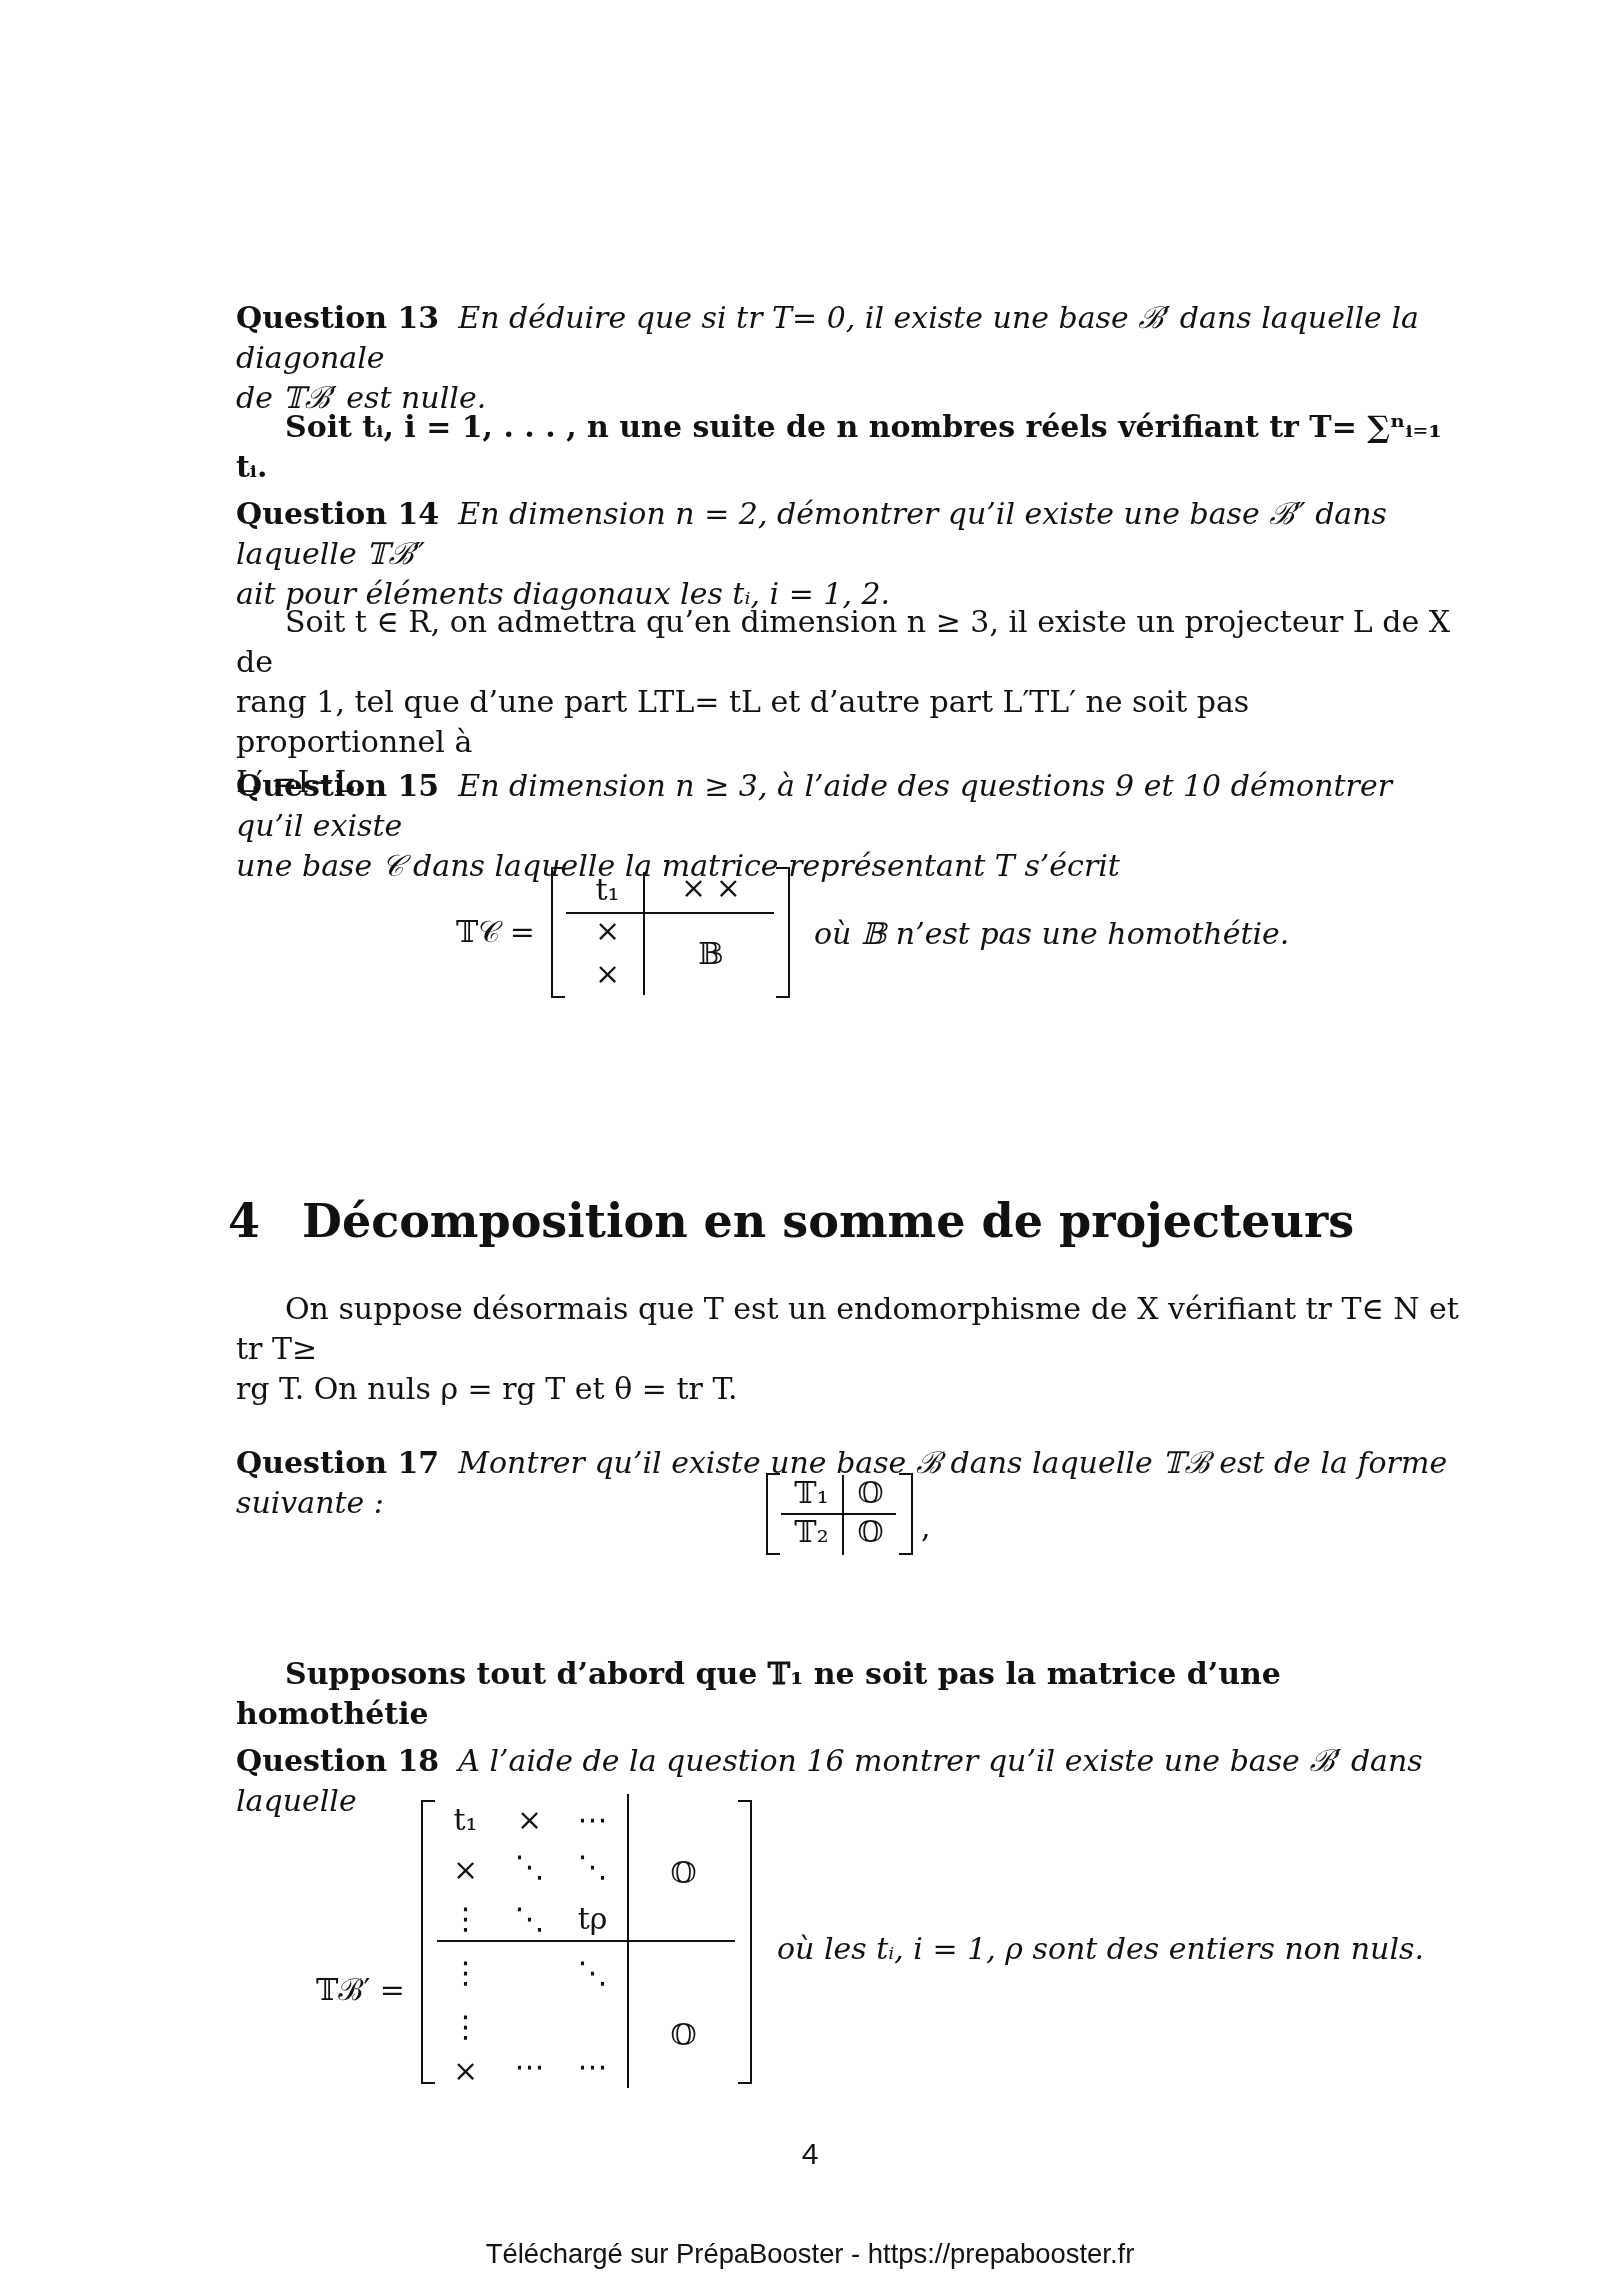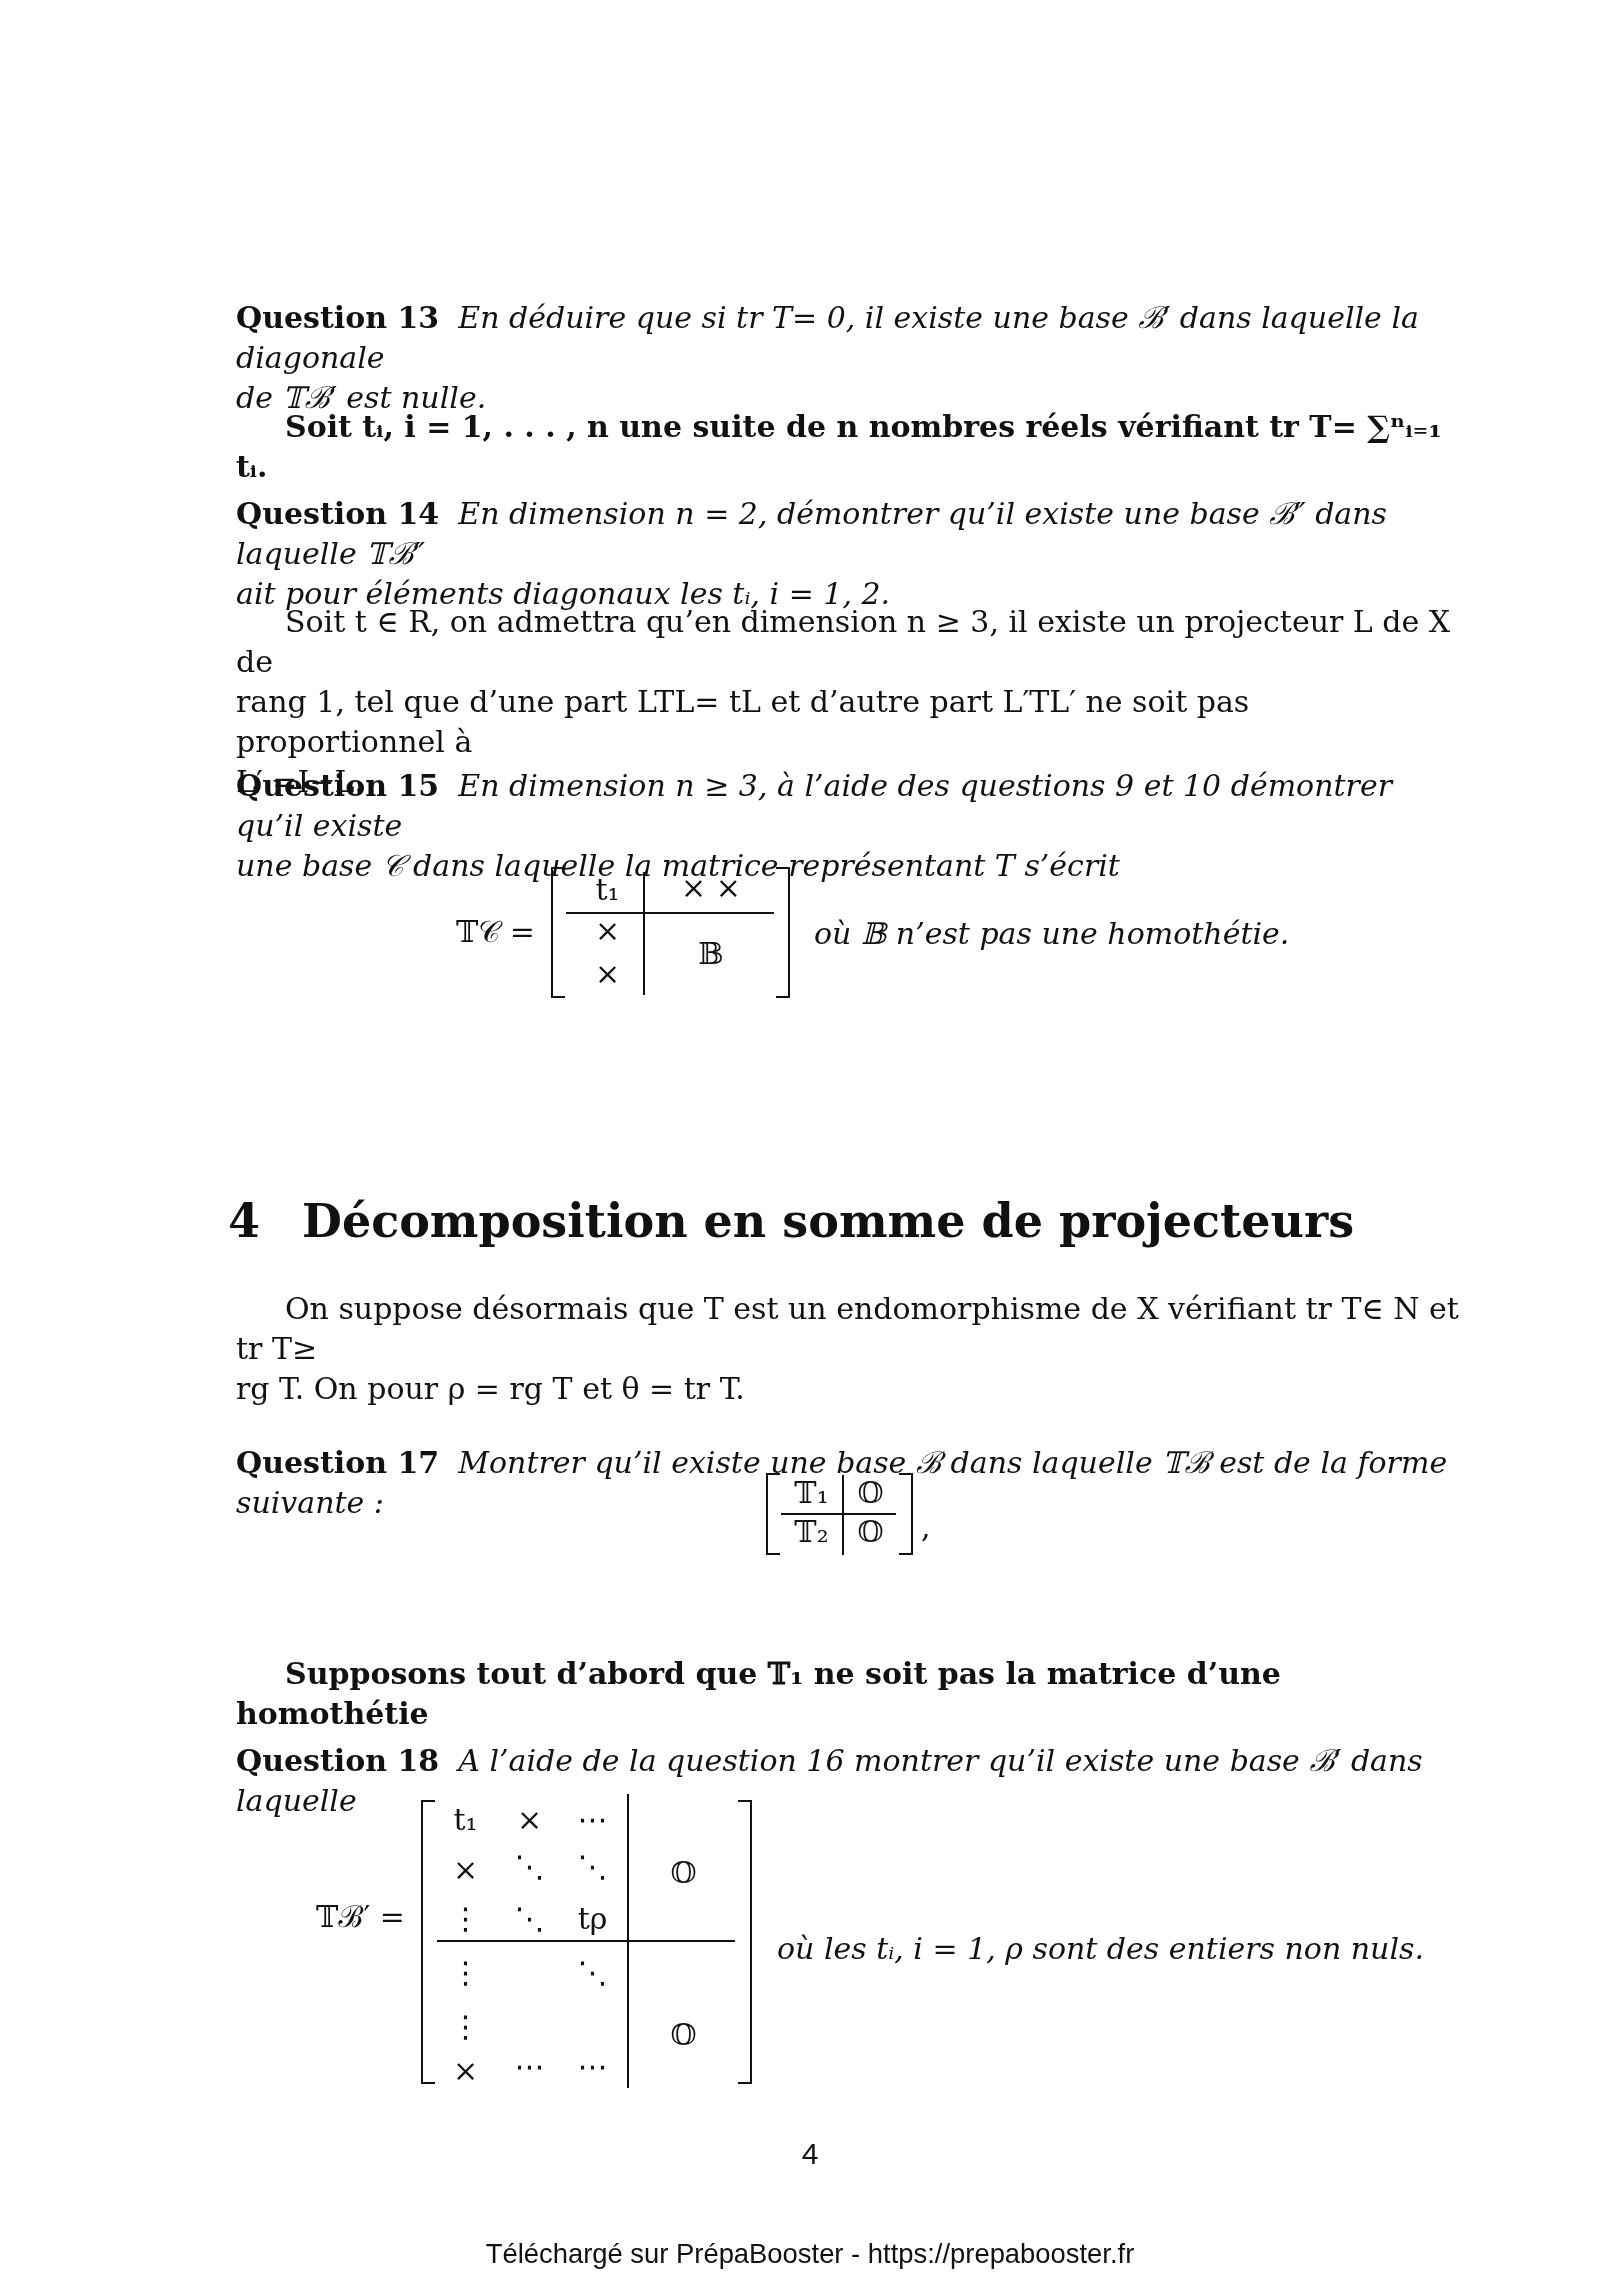--- a/index.html
+++ b/index.html
@@ -66,21 +66,21 @@
     <div class="cell it" style="left:814px; top:916px;font-style:italic;">où 𝔹 n’est pas une homothétie.</div>
   </div>
 
 
   <div class="section">
     <span class="num">4</span><span>Décomposition en somme de projecteurs</span>
   </div>
 
   <div class="blk" style="top:1289px;">
     <div style="text-indent:49px;">On suppose désormais que T est un endomorphisme de X vérifiant tr T∈ N et tr T≥</div>
-    <div>rg T. On pour ρ = rg T et θ = tr T.</div>
+    <div>rg T. On nuls ρ = rg T et θ = tr T.</div>
   </div>
 
   <div class="blk" style="top:1413px;margin-top:30px;">
     <span class="q">Question 17</span>&nbsp;&nbsp;<span class="it">Montrer qu’il existe une base ℬ dans laquelle 𝕋ℬ est de la forme suivante :</span>
   </div>
 
   <div class="mat" style="left:0; top:0;">
     <div class="br-l" style="left:766px; top:1473px; height:78px;"></div>
     <div class="br-r" style="left:899px; top:1473px; height:78px;"></div>
     <div class="line-h" style="left:781px; top:1513px; width:115px;"></div>
@@ -93,21 +93,21 @@
   </div>
 
 
   <div class="blk indent bold" style="top:1654px;">Supposons tout d’abord que 𝕋₁ ne soit pas la matrice d’une homothétie</div>
 
   <div class="blk" style="top:1741px;">
     <span class="q">Question 18</span>&nbsp;&nbsp;<span class="it">A l’aide de la question 16 montrer qu’il existe une base ℬ′ dans laquelle</span>
   </div>
 
   <div class="mat" style="left:0; top:0;">
-    <div class="cell" style="left:316px; top:1895px;">𝕋ℬ′ =</div>
+    <div class="cell" style="left:316px; top:1968px;">𝕋ℬ′ =</div>
     <div class="br-l" style="left:421px; top:1800px; height:280px;"></div>
     <div class="br-r" style="left:738px; top:1800px; height:280px;"></div>
     <div class="line-h" style="left:437px; top:1940px; width:298px;"></div>
     <div class="line-v" style="left:627px; top:1794px; height:294px;"></div>
 
     <div class="cell" style="left:441px; top:1802px; width:49px;">t₁</div>
     <div class="cell" style="left:505px; top:1802px; width:49px;">×</div>
     <div class="cell" style="left:568px; top:1802px; width:49px;">⋯</div>
 
     <div class="cell" style="left:441px; top:1852px; width:49px;">×</div>

